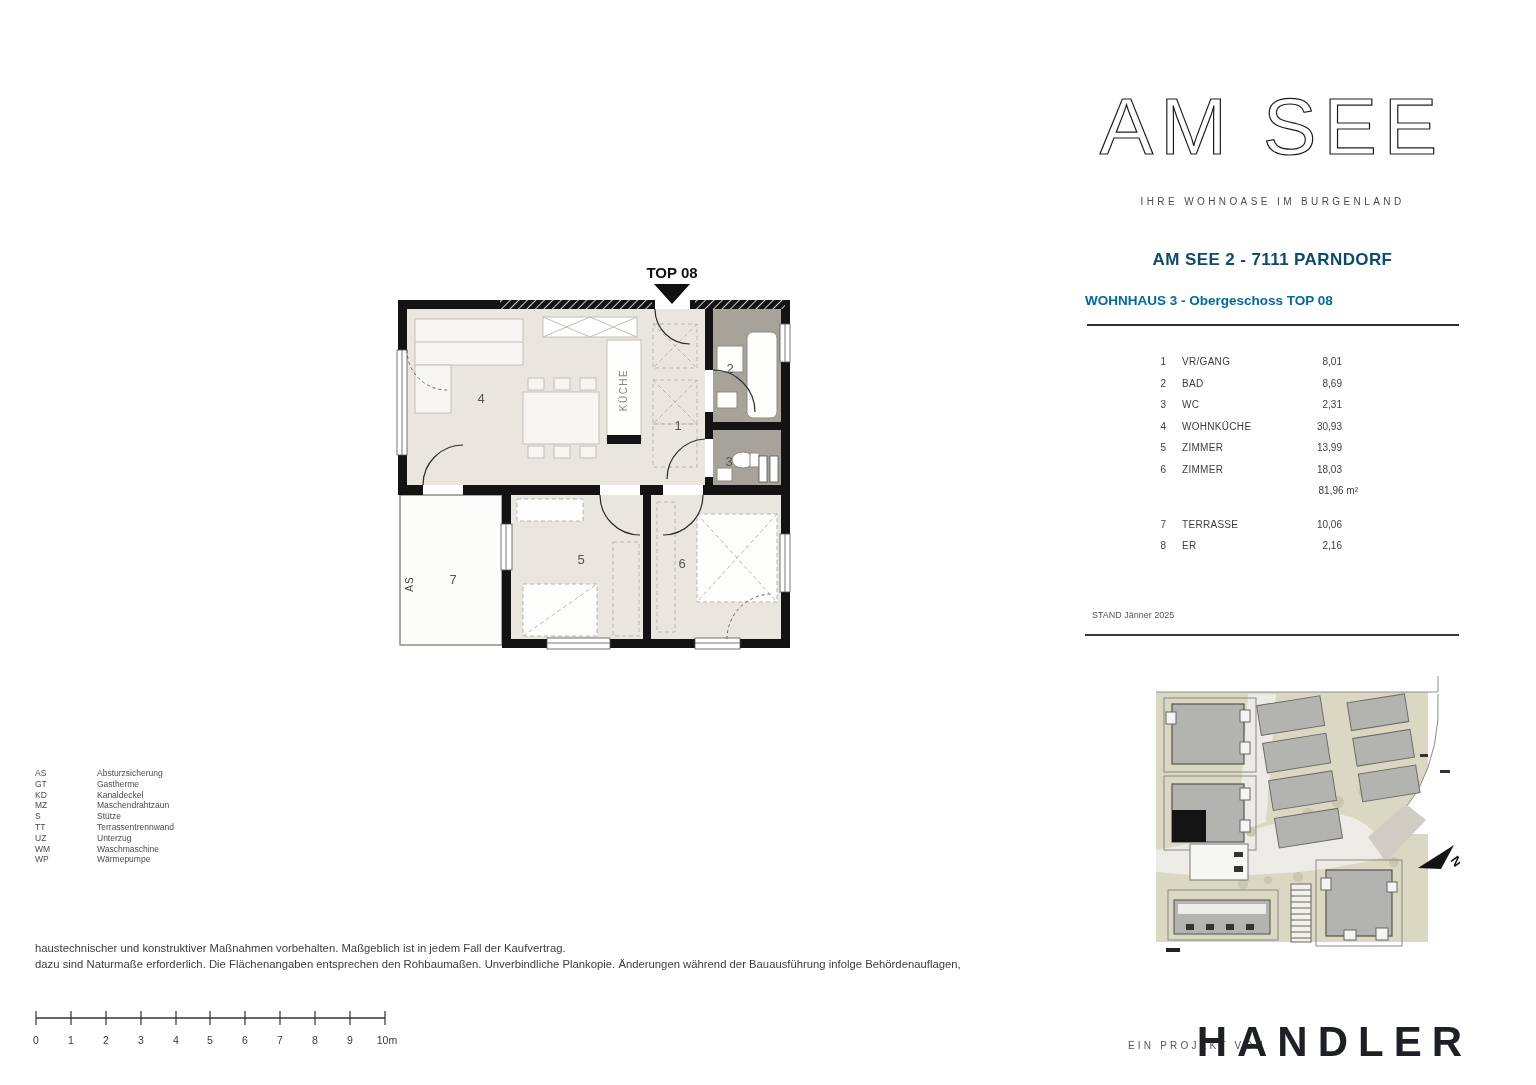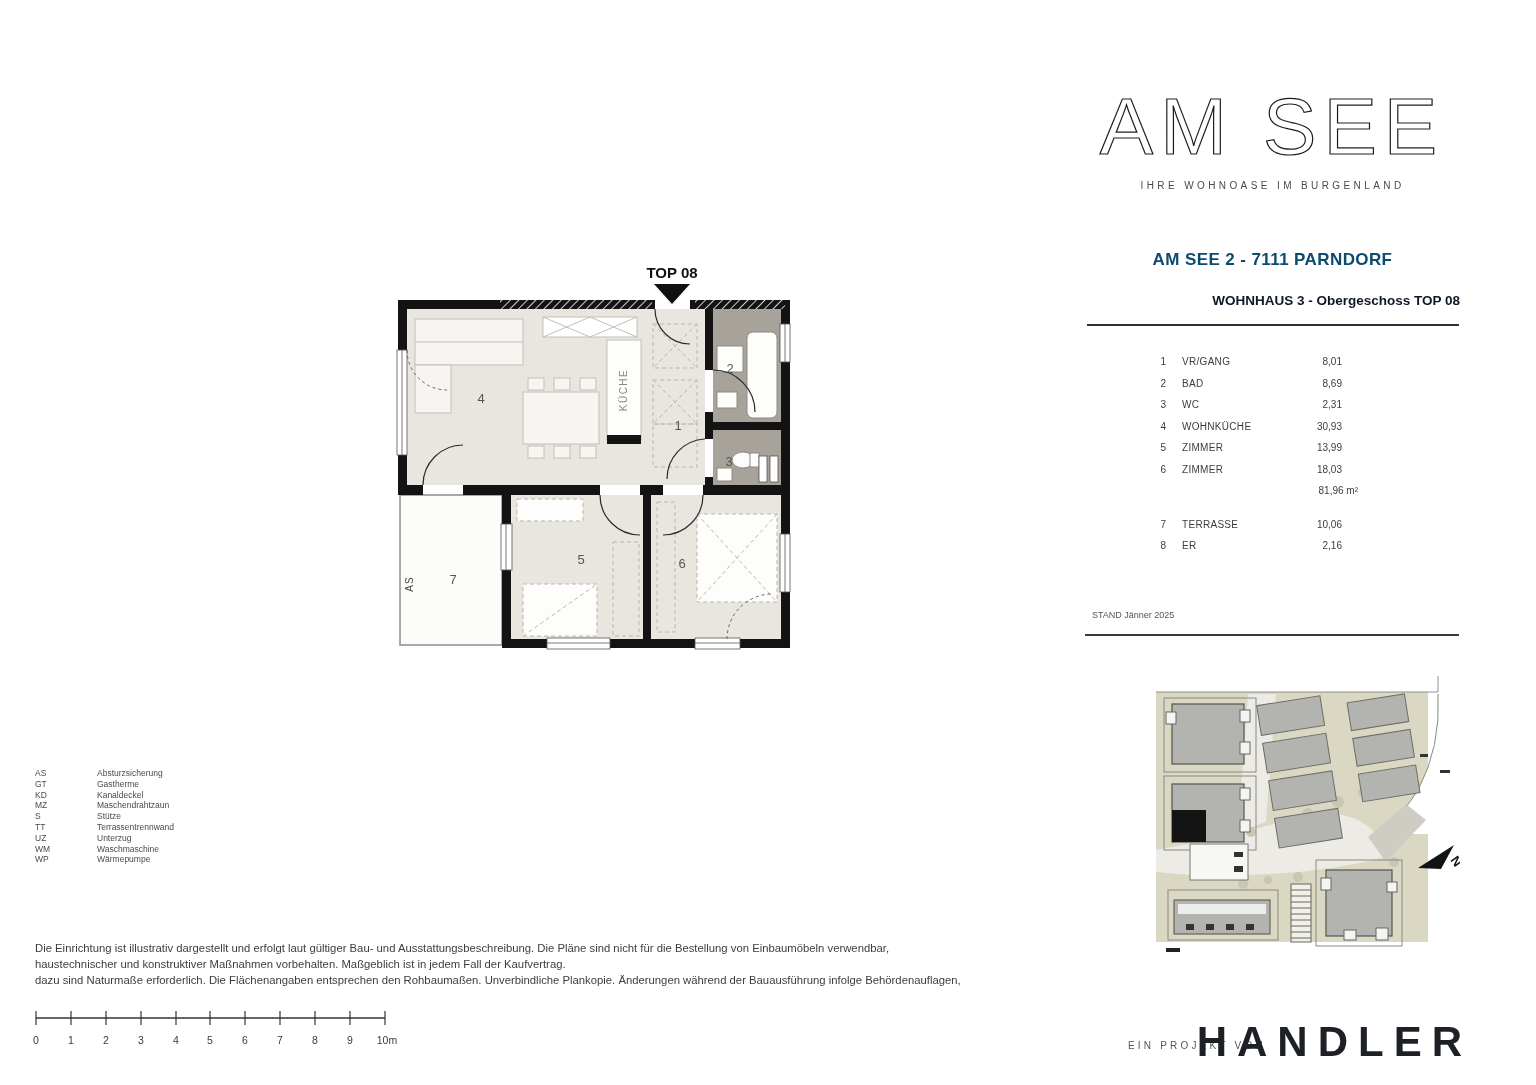--- a/index.html
+++ b/index.html
@@ -2,26 +2,26 @@
 <html><head>
 <meta charset="utf-8">
 <style>
   html,body{margin:0;padding:0;}
   body{width:1536px;height:1085px;position:relative;background:#ffffff;
        font-family:"Liberation Sans",sans-serif;color:#222;overflow:hidden;}
   .abs{position:absolute;}
 
   
   .logo-svg{left:1085px;top:58px;width:375px;height:120px;}
-  .tagline{left:1085px;top:180px;width:375px;font-size:10px;letter-spacing:3.4px;
+  .tagline{left:1085px;top:196px;width:375px;font-size:10px;letter-spacing:3.4px;
            color:#4a4a4a;text-align:center;white-space:nowrap;}
   .proj-title{left:1085px;top:250px;width:375px;font-size:17px;font-weight:700;
               letter-spacing:.4px;color:#0c4a6e;text-align:center;}
   .plan-subtitle{left:1085px;top:293px;width:375px;font-size:13.5px;font-weight:700;
-                 color:#0f172a;text-align:right;}
+                 color:#0369a1;text-align:left;}
   .rule1{left:1087px;top:324px;width:372px;height:2px;background:#2f2f2f;}
   .rule2{left:1085px;top:634px;width:374px;height:2px;background:#3a3a3a;}
   .stand{left:1092px;top:610px;font-size:9px;color:#555;}
 
   .room-table{left:1150px;top:356px;width:192px;font-size:10px;color:#3c3c3c;}
   .room-row{display:flex;height:21.5px;align-items:flex-start;}
   .room-row .no{width:16px;text-align:right;flex:none;}
   .room-row .nm{margin-left:16px;letter-spacing:.3px;}
   .room-row .ar{margin-left:auto;text-align:right;}
   .room-row.total{font-weight:400;}
@@ -351,21 +351,20 @@
       <span class="ab">WM</span>
       <span>Waschmaschine</span>
     </div>
   <div class="abbr-row">
       <span class="ab">WP</span>
       <span>Wärmepumpe</span>
     </div>
 </div>
 
 <div class="abs disclaimer">
-  <div>Die Einrichtung ist illustrativ dargestellt und erfolgt laut gültiger Bau- und Ausstattungsbeschreibung. Die Pläne sind nicht für die Bestellung von Einbaumöbeln verwendbar,</div>
   <div>haustechnischer und konstruktiver Maßnahmen vorbehalten. Maßgeblich ist in jedem Fall der Kaufvertrag.</div>
   <div>dazu sind Naturmaße erforderlich. Die Flächenangaben entsprechen den Rohbaumaßen. Unverbindliche Plankopie. Änderungen während der Bauausführung infolge Behördenauflagen,</div>
 </div>
 
 <svg class="abs scalebar-svg" viewBox="0 0 370 52">
   <line x1="8" y1="14" x2="357" y2="14" stroke="#333" stroke-width="1.5"></line>
   <g stroke="#333" stroke-width="1.2">
     <line x1="8" y1="7" x2="8" y2="21"></line>
       <line x1="43" y1="7" x2="43" y2="21"></line>
     <line x1="78" y1="7" x2="78" y2="21"></line>

